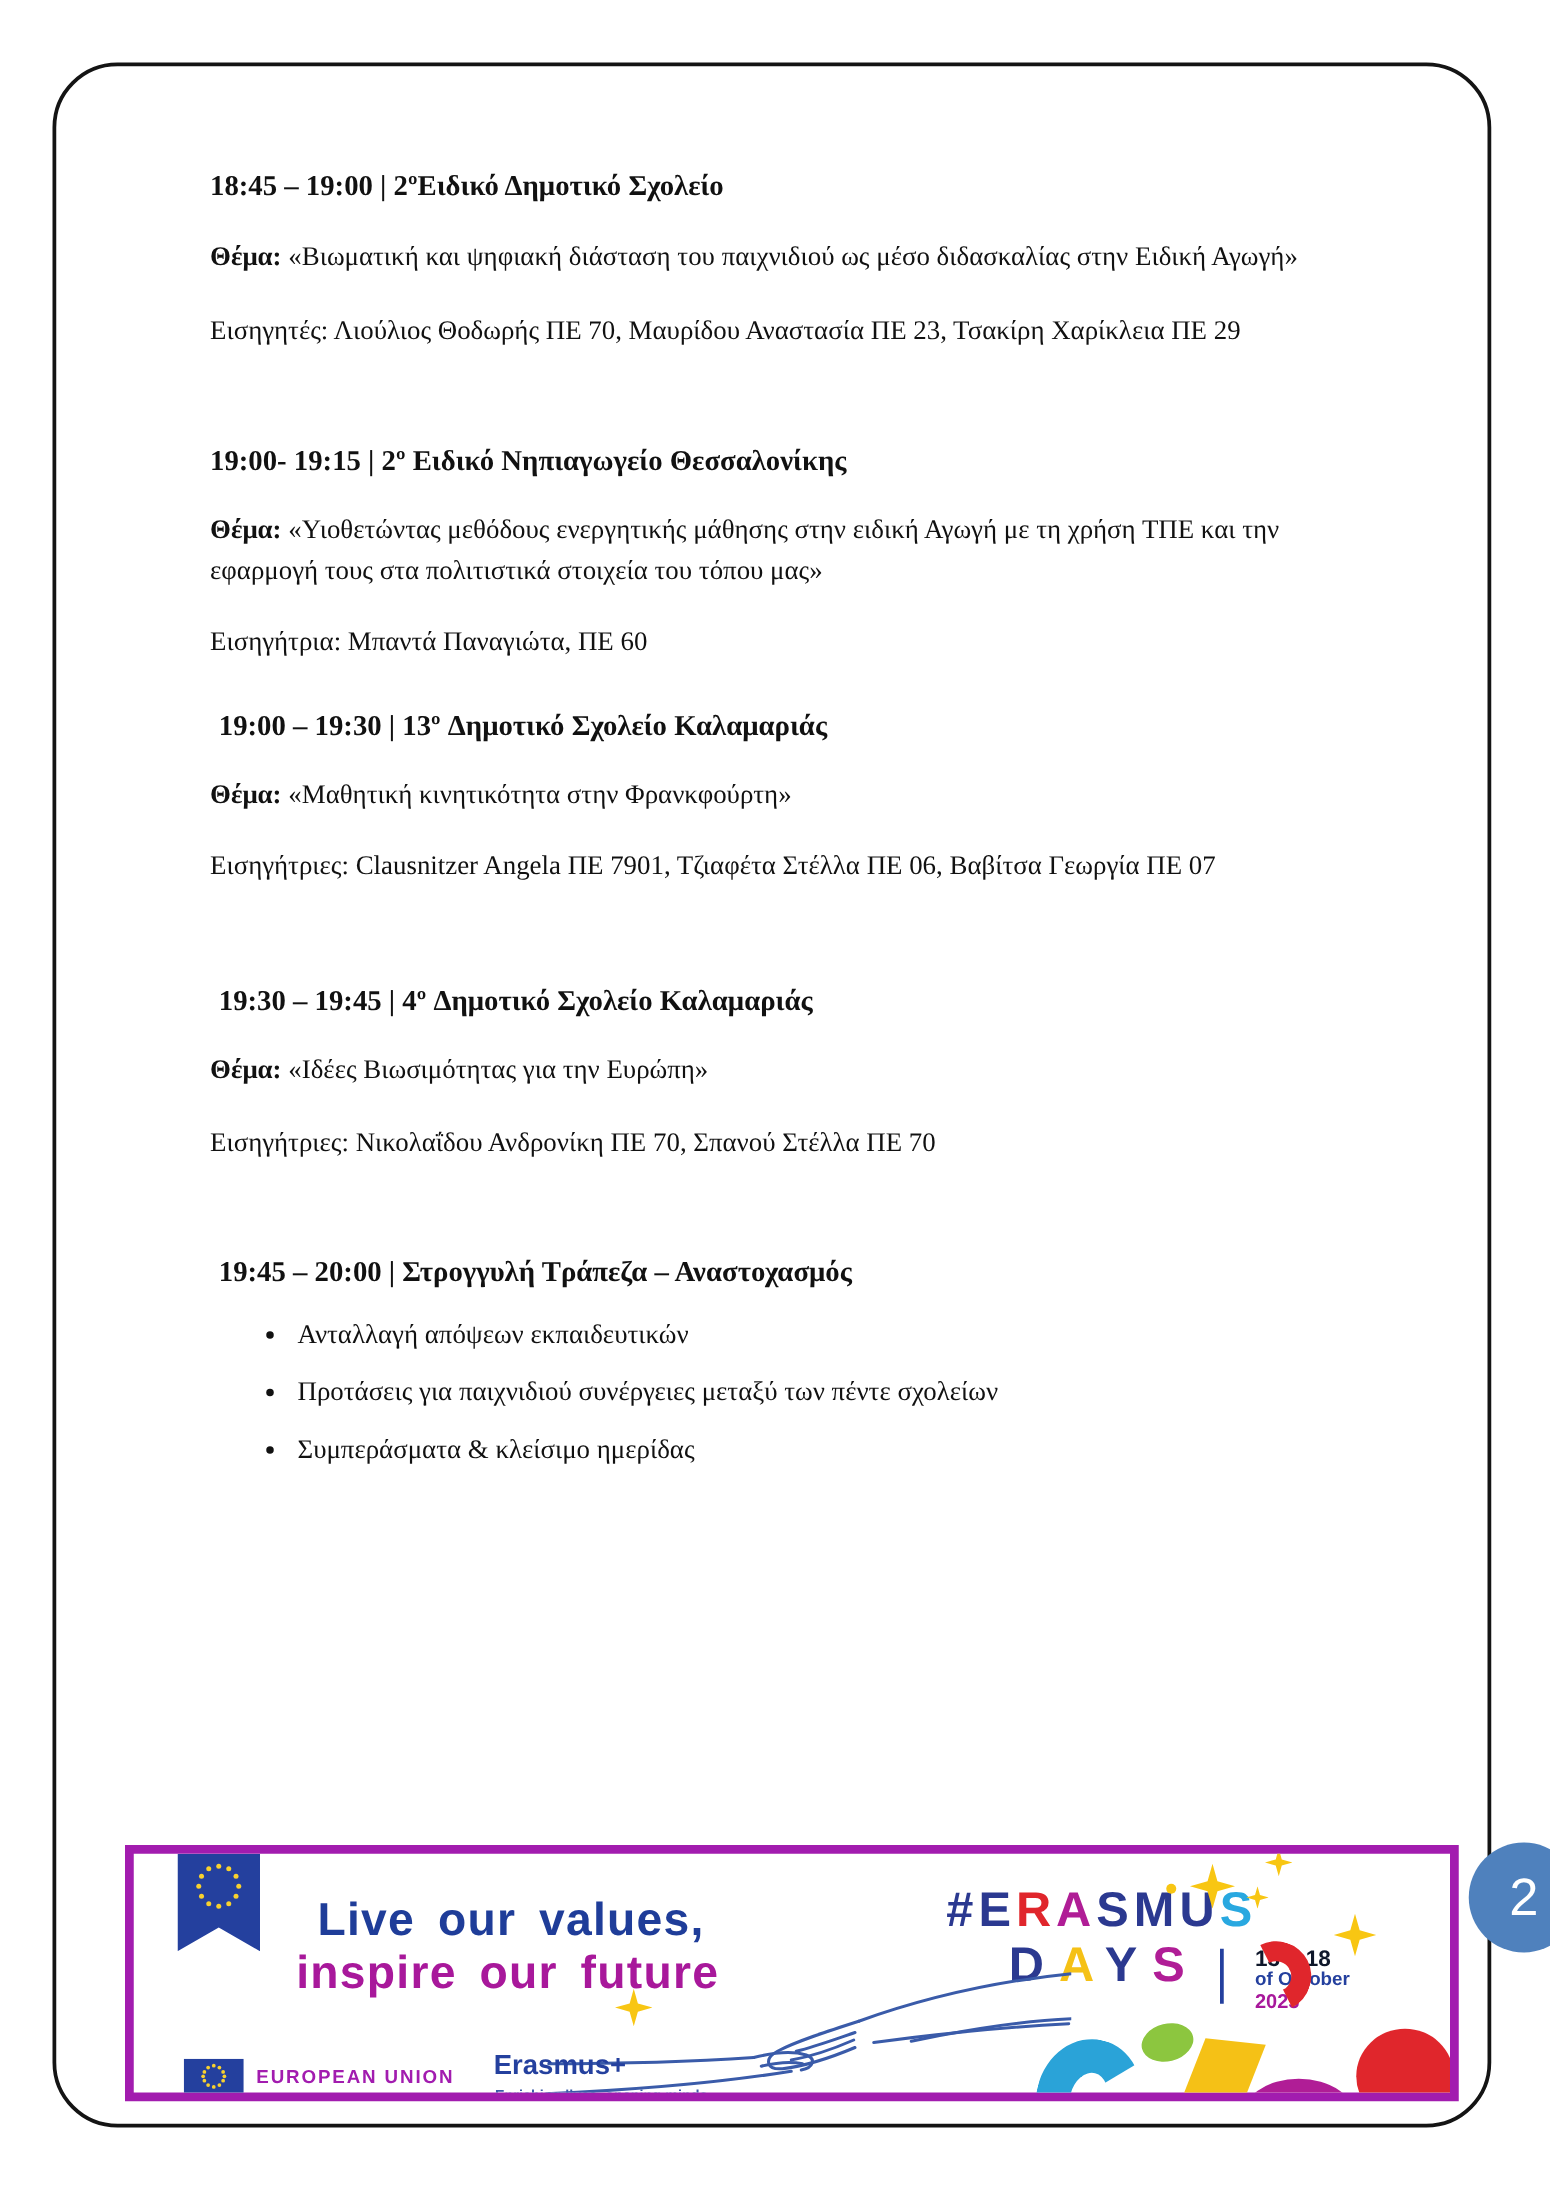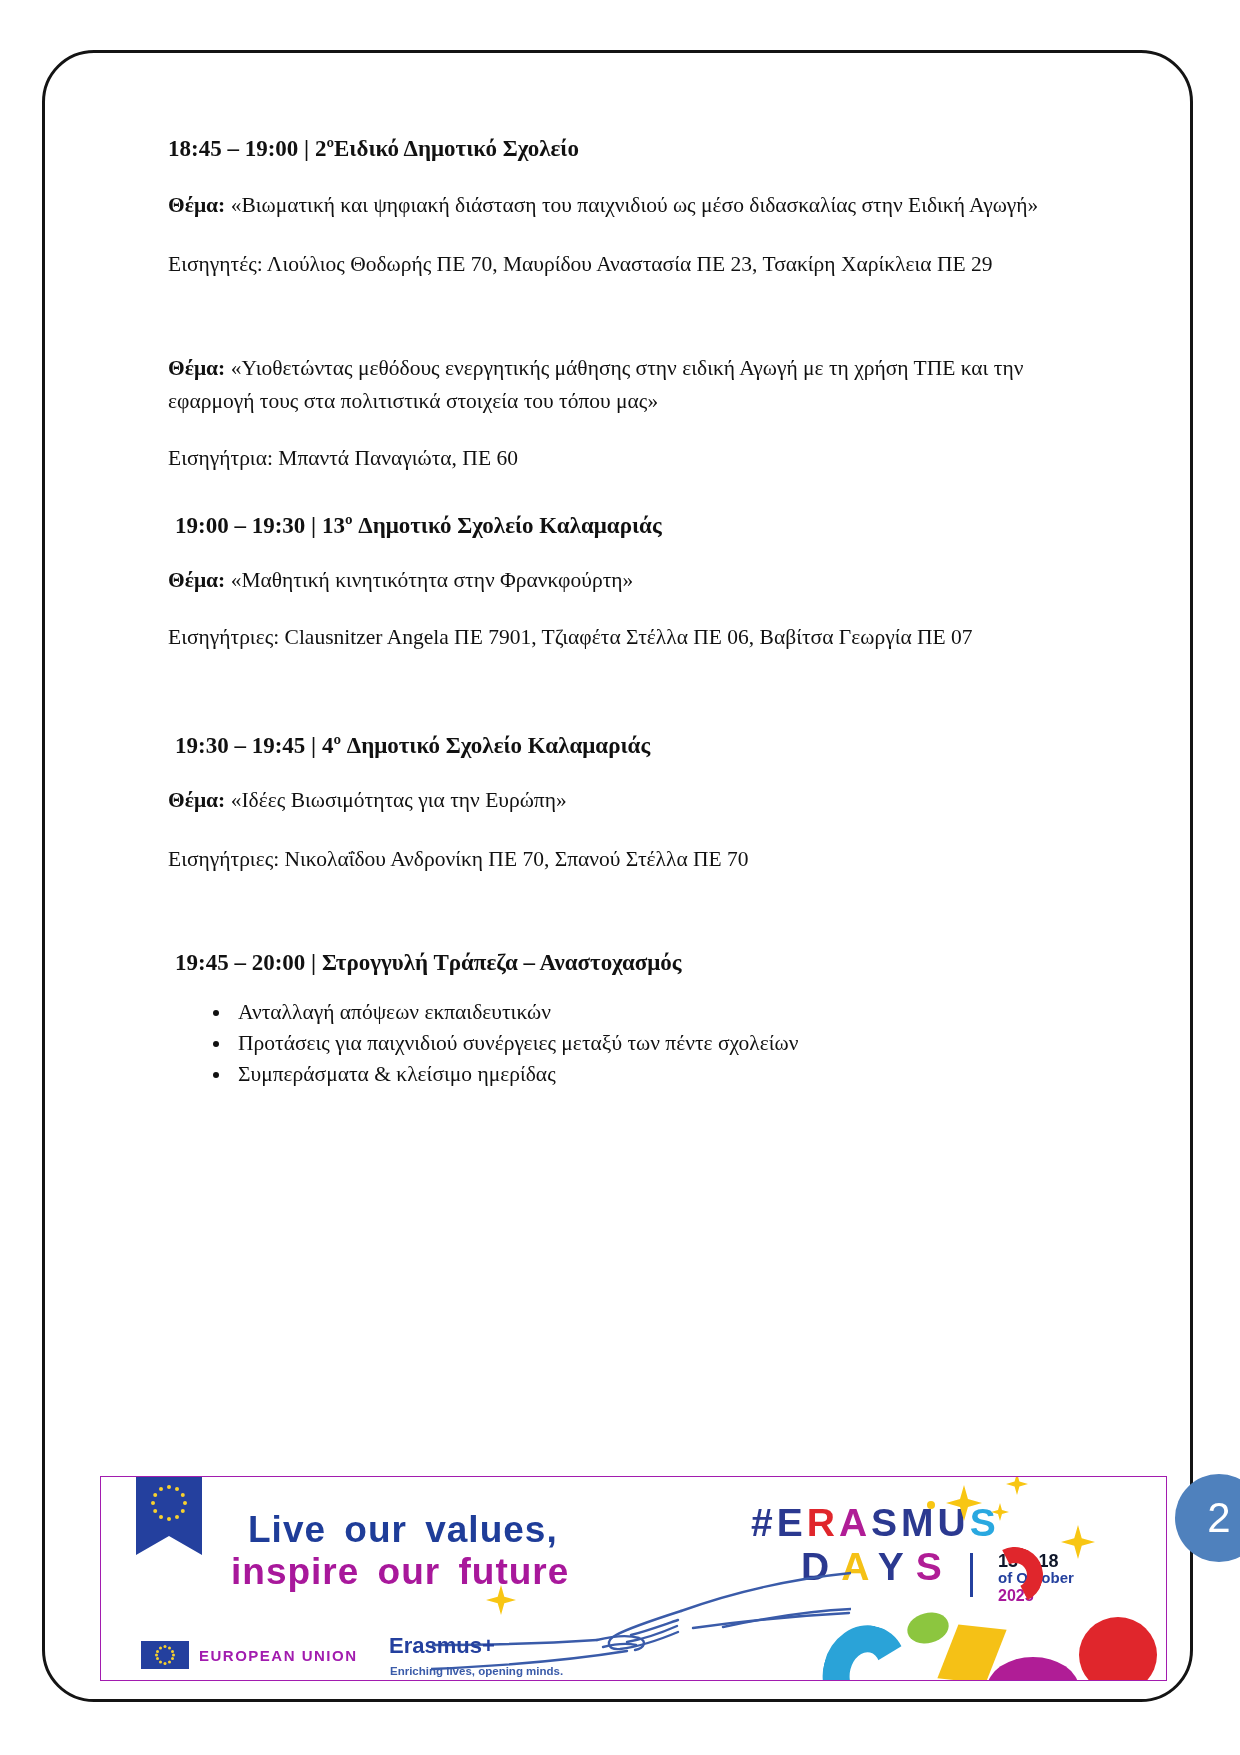--- a/index.html
+++ b/index.html
@@ -18,25 +18,25 @@
   .s2{margin-top:71px;}
   .s2 .theme{margin-top:22px;}
   .s2 .presenters{margin-top:24px;}
   .s3{margin-top:34px;}
   .s3 .theme{margin-top:22px;}
   .s3 .presenters{margin-top:24px;}
   .s4{margin-top:75px;}
   .s4 .theme{margin-top:22px;}
   .s5{margin-top:70px;}
   ul.agenda{margin:18px 0 0 0;padding-left:64px;font-size:21.5px;line-height:31px;}
-  ul.agenda li{padding-left:6px;}
+  ul.agenda li{padding-left:6px;margin-top:15px;}
 
   
   .banner{position:absolute;left:100px;top:1476px;width:1067px;height:205px;background:#fff;
-          border:1px solid #a21caf;box-sizing:border-box;overflow:hidden;
+          border:7px solid #a21caf;box-sizing:border-box;overflow:hidden;
           font-family:"Liberation Sans",sans-serif;}
   .pennant{position:absolute;left:35px;top:0;}
   .tag1{position:absolute;left:147px;top:32px;font-size:37px;font-weight:bold;color:#1f3d99;
         letter-spacing:1px;word-spacing:7px;}
   .tag2{position:absolute;left:130px;top:74px;font-size:37px;font-weight:bold;color:#a8189b;
         letter-spacing:1px;word-spacing:7px;}
   .hashtag{position:absolute;left:650px;top:24px;font-size:39px;font-weight:800;
            letter-spacing:4px;font-family:"Liberation Sans",sans-serif;}
   .dayslogo{position:absolute;left:700px;top:68px;font-size:39px;font-weight:800;letter-spacing:12px;}
   .date-divider{position:absolute;left:869px;top:76px;width:3px;height:44px;background:#24409e;}
@@ -85,20 +85,21 @@
 
   <div class="content">
 
     <section class="session s1">
       <h2>18:45 – 19:00 | 2ºΕιδικό Δημοτικό Σχολείο</h2>
       <p class="theme"><span class="tl">Θέμα:</span> <span>«Βιωματική και ψηφιακή διάσταση του παιχνιδιού ως μέσο διδασκαλίας στην Ειδική Αγωγή»</span></p>
       <p class="presenters">Εισηγητές: Λιούλιος Θοδωρής ΠΕ 70,  Μαυρίδου Αναστασία ΠΕ 23, Τσακίρη Χαρίκλεια ΠΕ 29</p>
     </section>
 
     <section class="session s2">
+      <h2>19:00- 19:15 | 2º Ειδικό Νηπιαγωγείο Θεσσαλονίκης</h2>
       <p class="theme"><span class="tl">Θέμα:</span> <span>«Υιοθετώντας μεθόδους ενεργητικής μάθησης στην ειδική Αγωγή με τη χρήση ΤΠΕ και την εφαρμογή τους στα πολιτιστικά στοιχεία του τόπου μας»</span></p>
       <p class="presenters">Εισηγήτρια: Μπαντά Παναγιώτα, ΠΕ 60</p>
     </section>
 
     <section class="session s3">
       <h2 class="indent">19:00 – 19:30 | 13º Δημοτικό Σχολείο Καλαμαριάς</h2>
       <p class="theme"><span class="tl">Θέμα:</span> <span>«Μαθητική κινητικότητα στην Φρανκφούρτη»</span></p>
       <p class="presenters">Εισηγήτριες: Clausnitzer Angela ΠΕ 7901, Τζιαφέτα Στέλλα ΠΕ 06, Βαβίτσα Γεωργία ΠΕ 07</p>
     </section>
 

